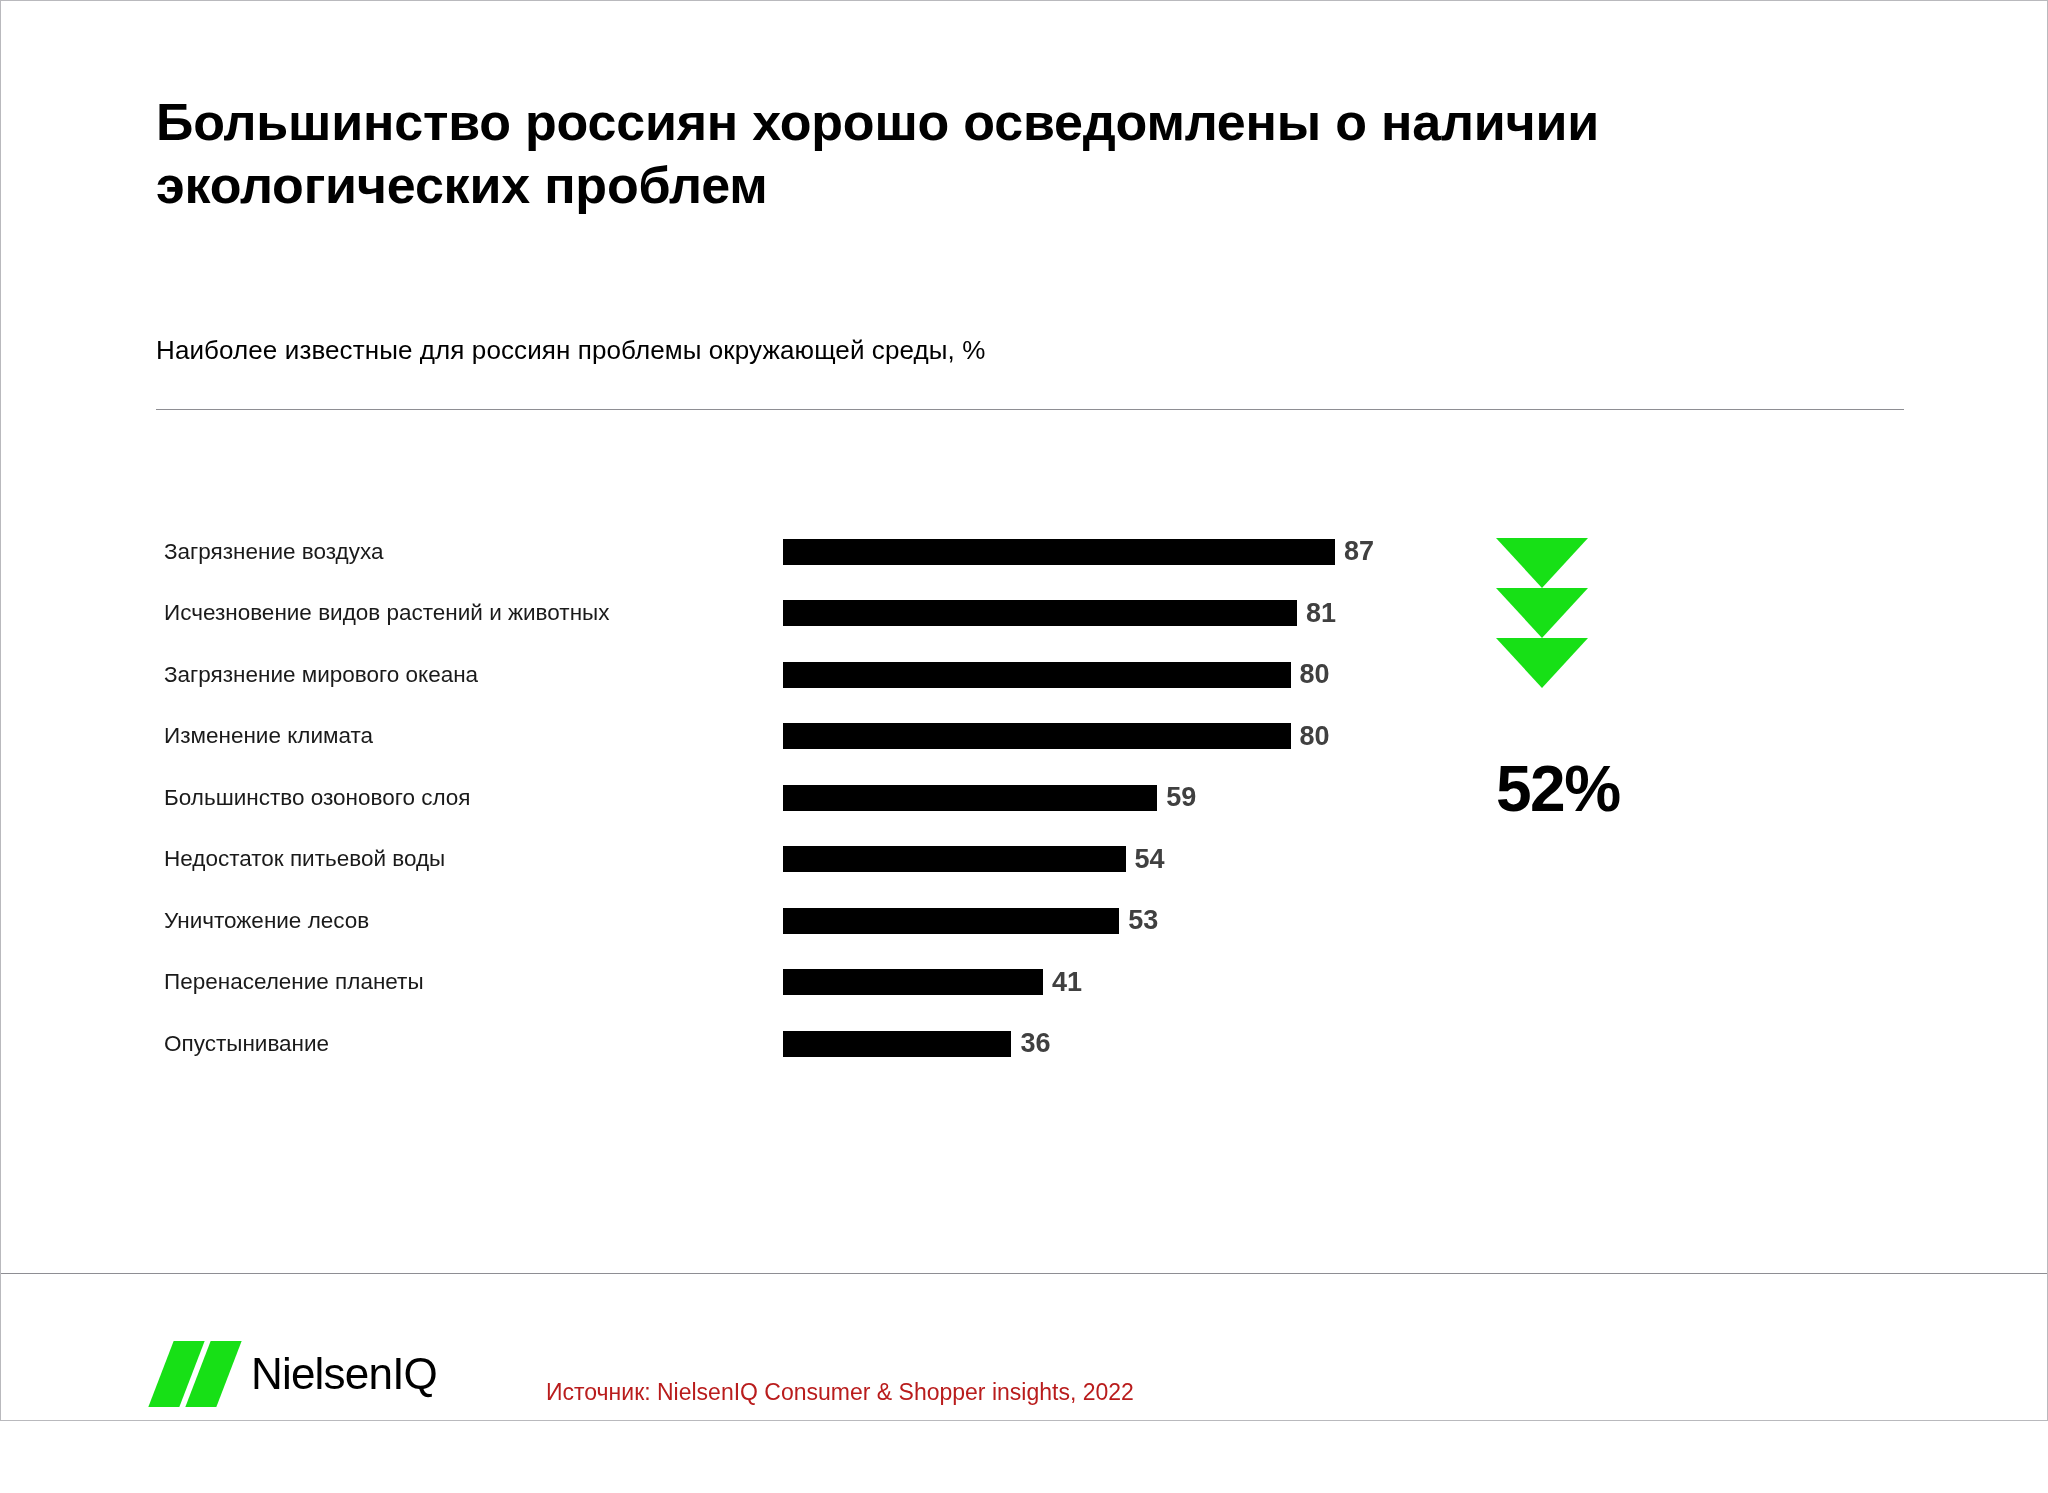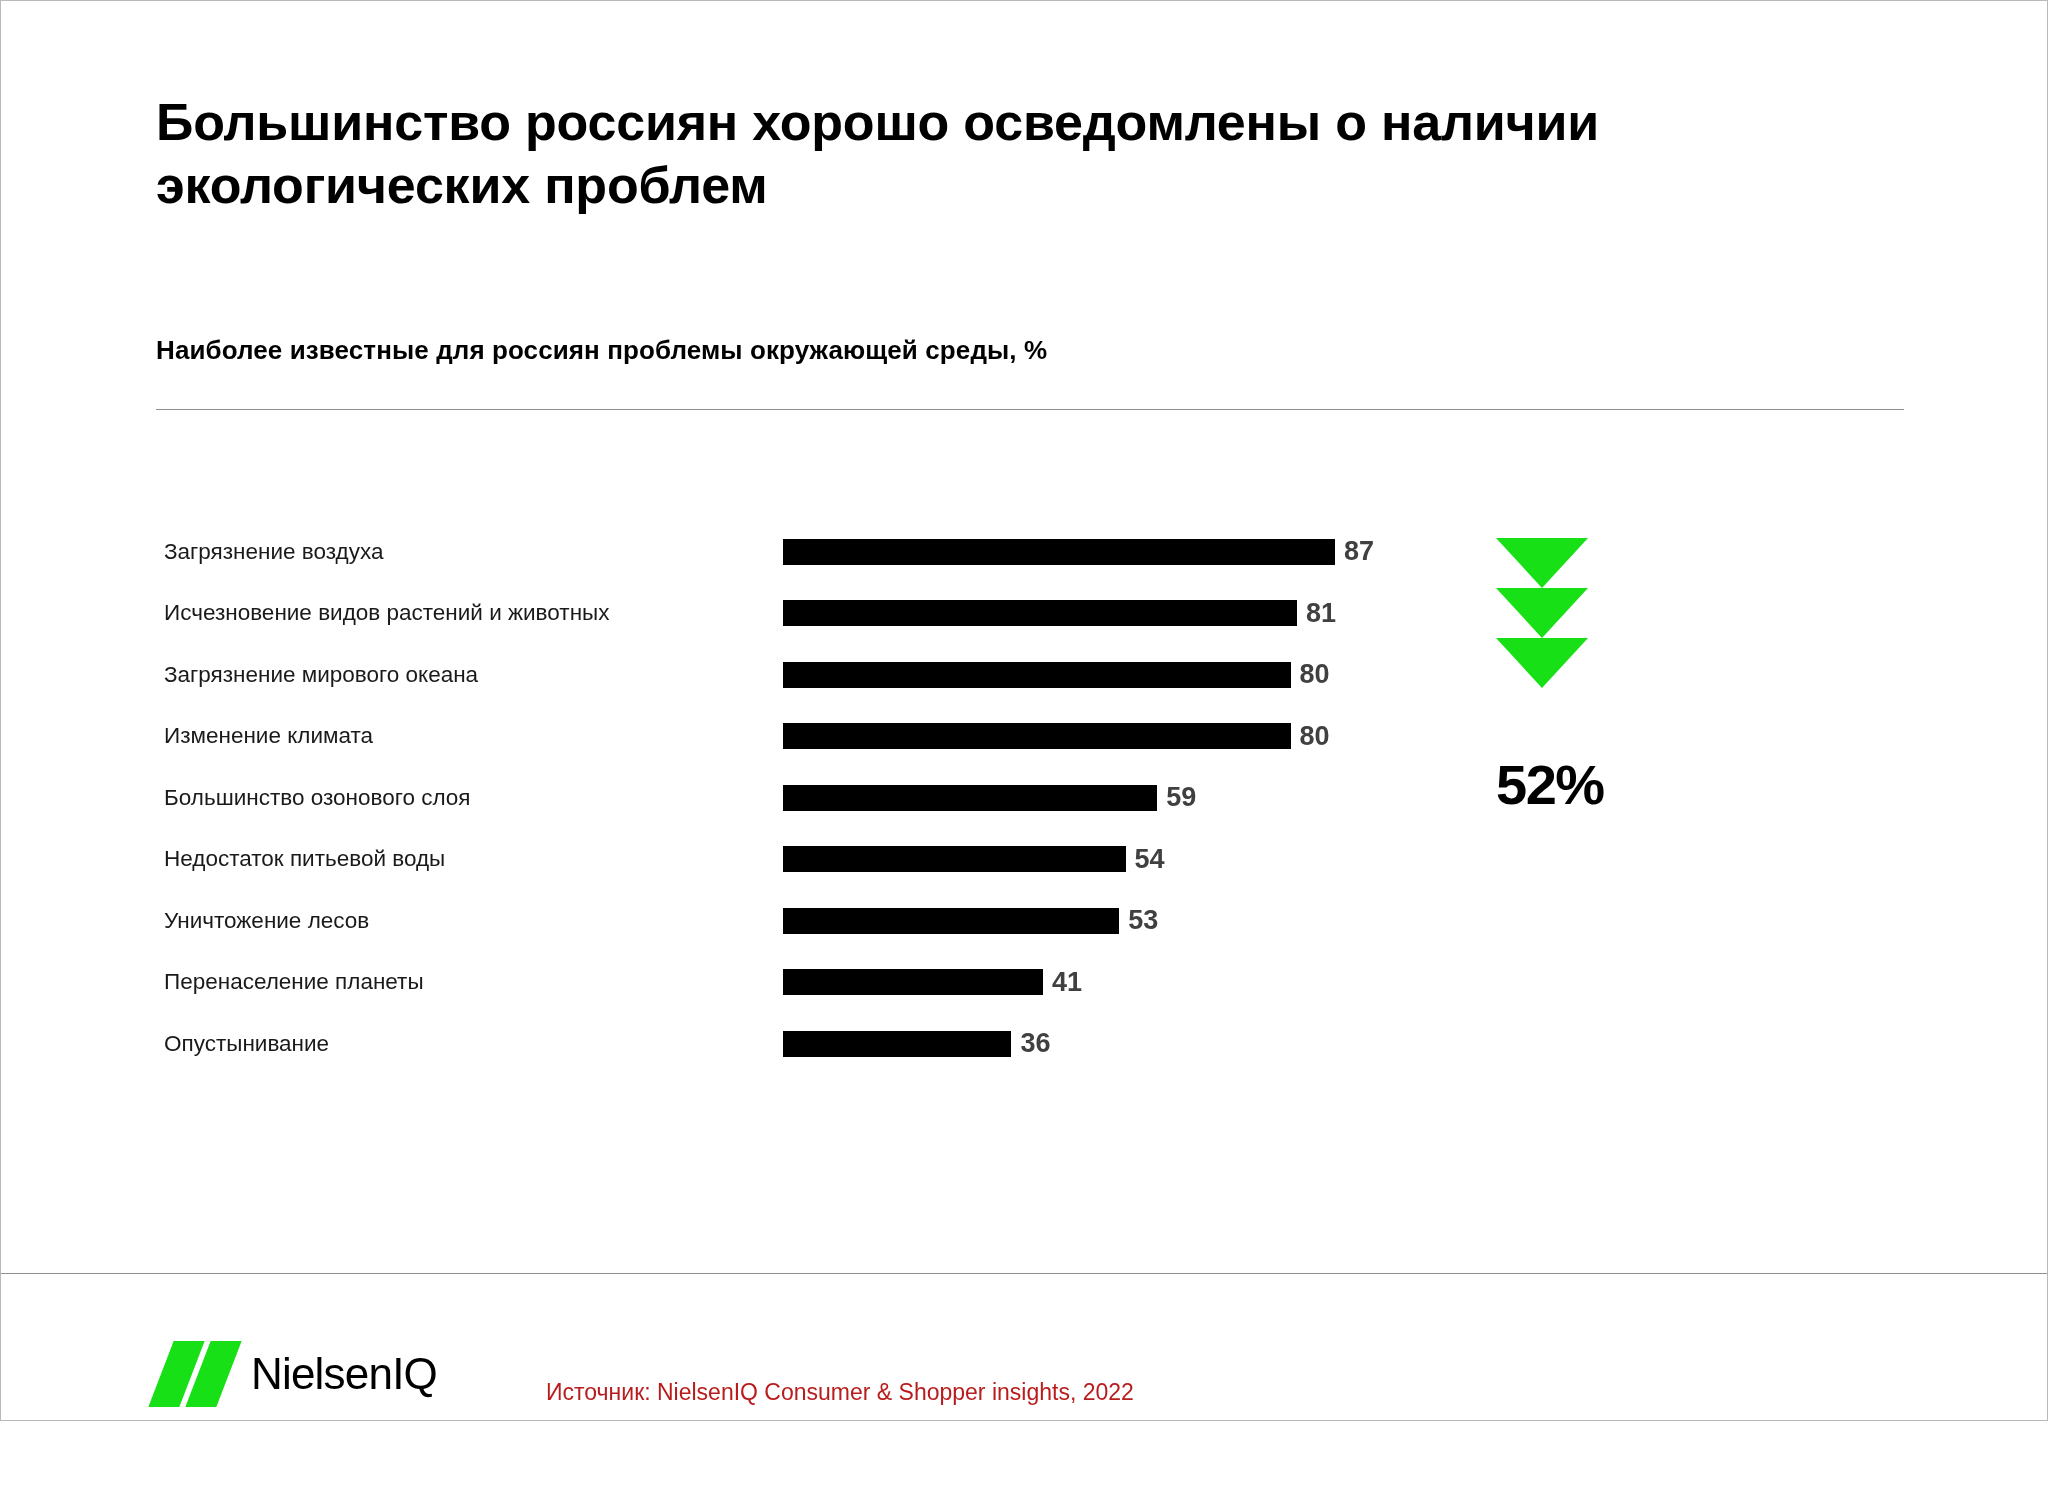--- a/index.html
+++ b/index.html
@@ -37,21 +37,21 @@
     white-space: pre-line;
   }
 
   .subtitle {
     position: absolute;
     left: 155px;
     top: 333px;
     width: 1760px;
     font-size: 26px;
     line-height: 1.3;
-    font-weight: 700;
+    font-weight: 400;
     letter-spacing: 0.1px;
     color: #000000;
   }
 
   .header-rule {
     position: absolute;
     left: 155px;
     top: 408px;
     width: 1748px;
     height: 1px;
@@ -119,21 +119,21 @@
     height: 50px;
     background: #17e016;
     clip-path: polygon(0 0, 100% 0, 50% 100%);
     margin-bottom: 0px;
   }
 
   .stat-number {
     position: absolute;
     left: 1495px;
     top: 756px;
-    font-size: 56px;
+    font-size: 64px;
     font-weight: 700;
     letter-spacing: -1.5px;
     color: #000000;
     line-height: 1;
   }
 
   .stat-text {
     position: absolute;
     left: 1495px;
     top: 848px;

